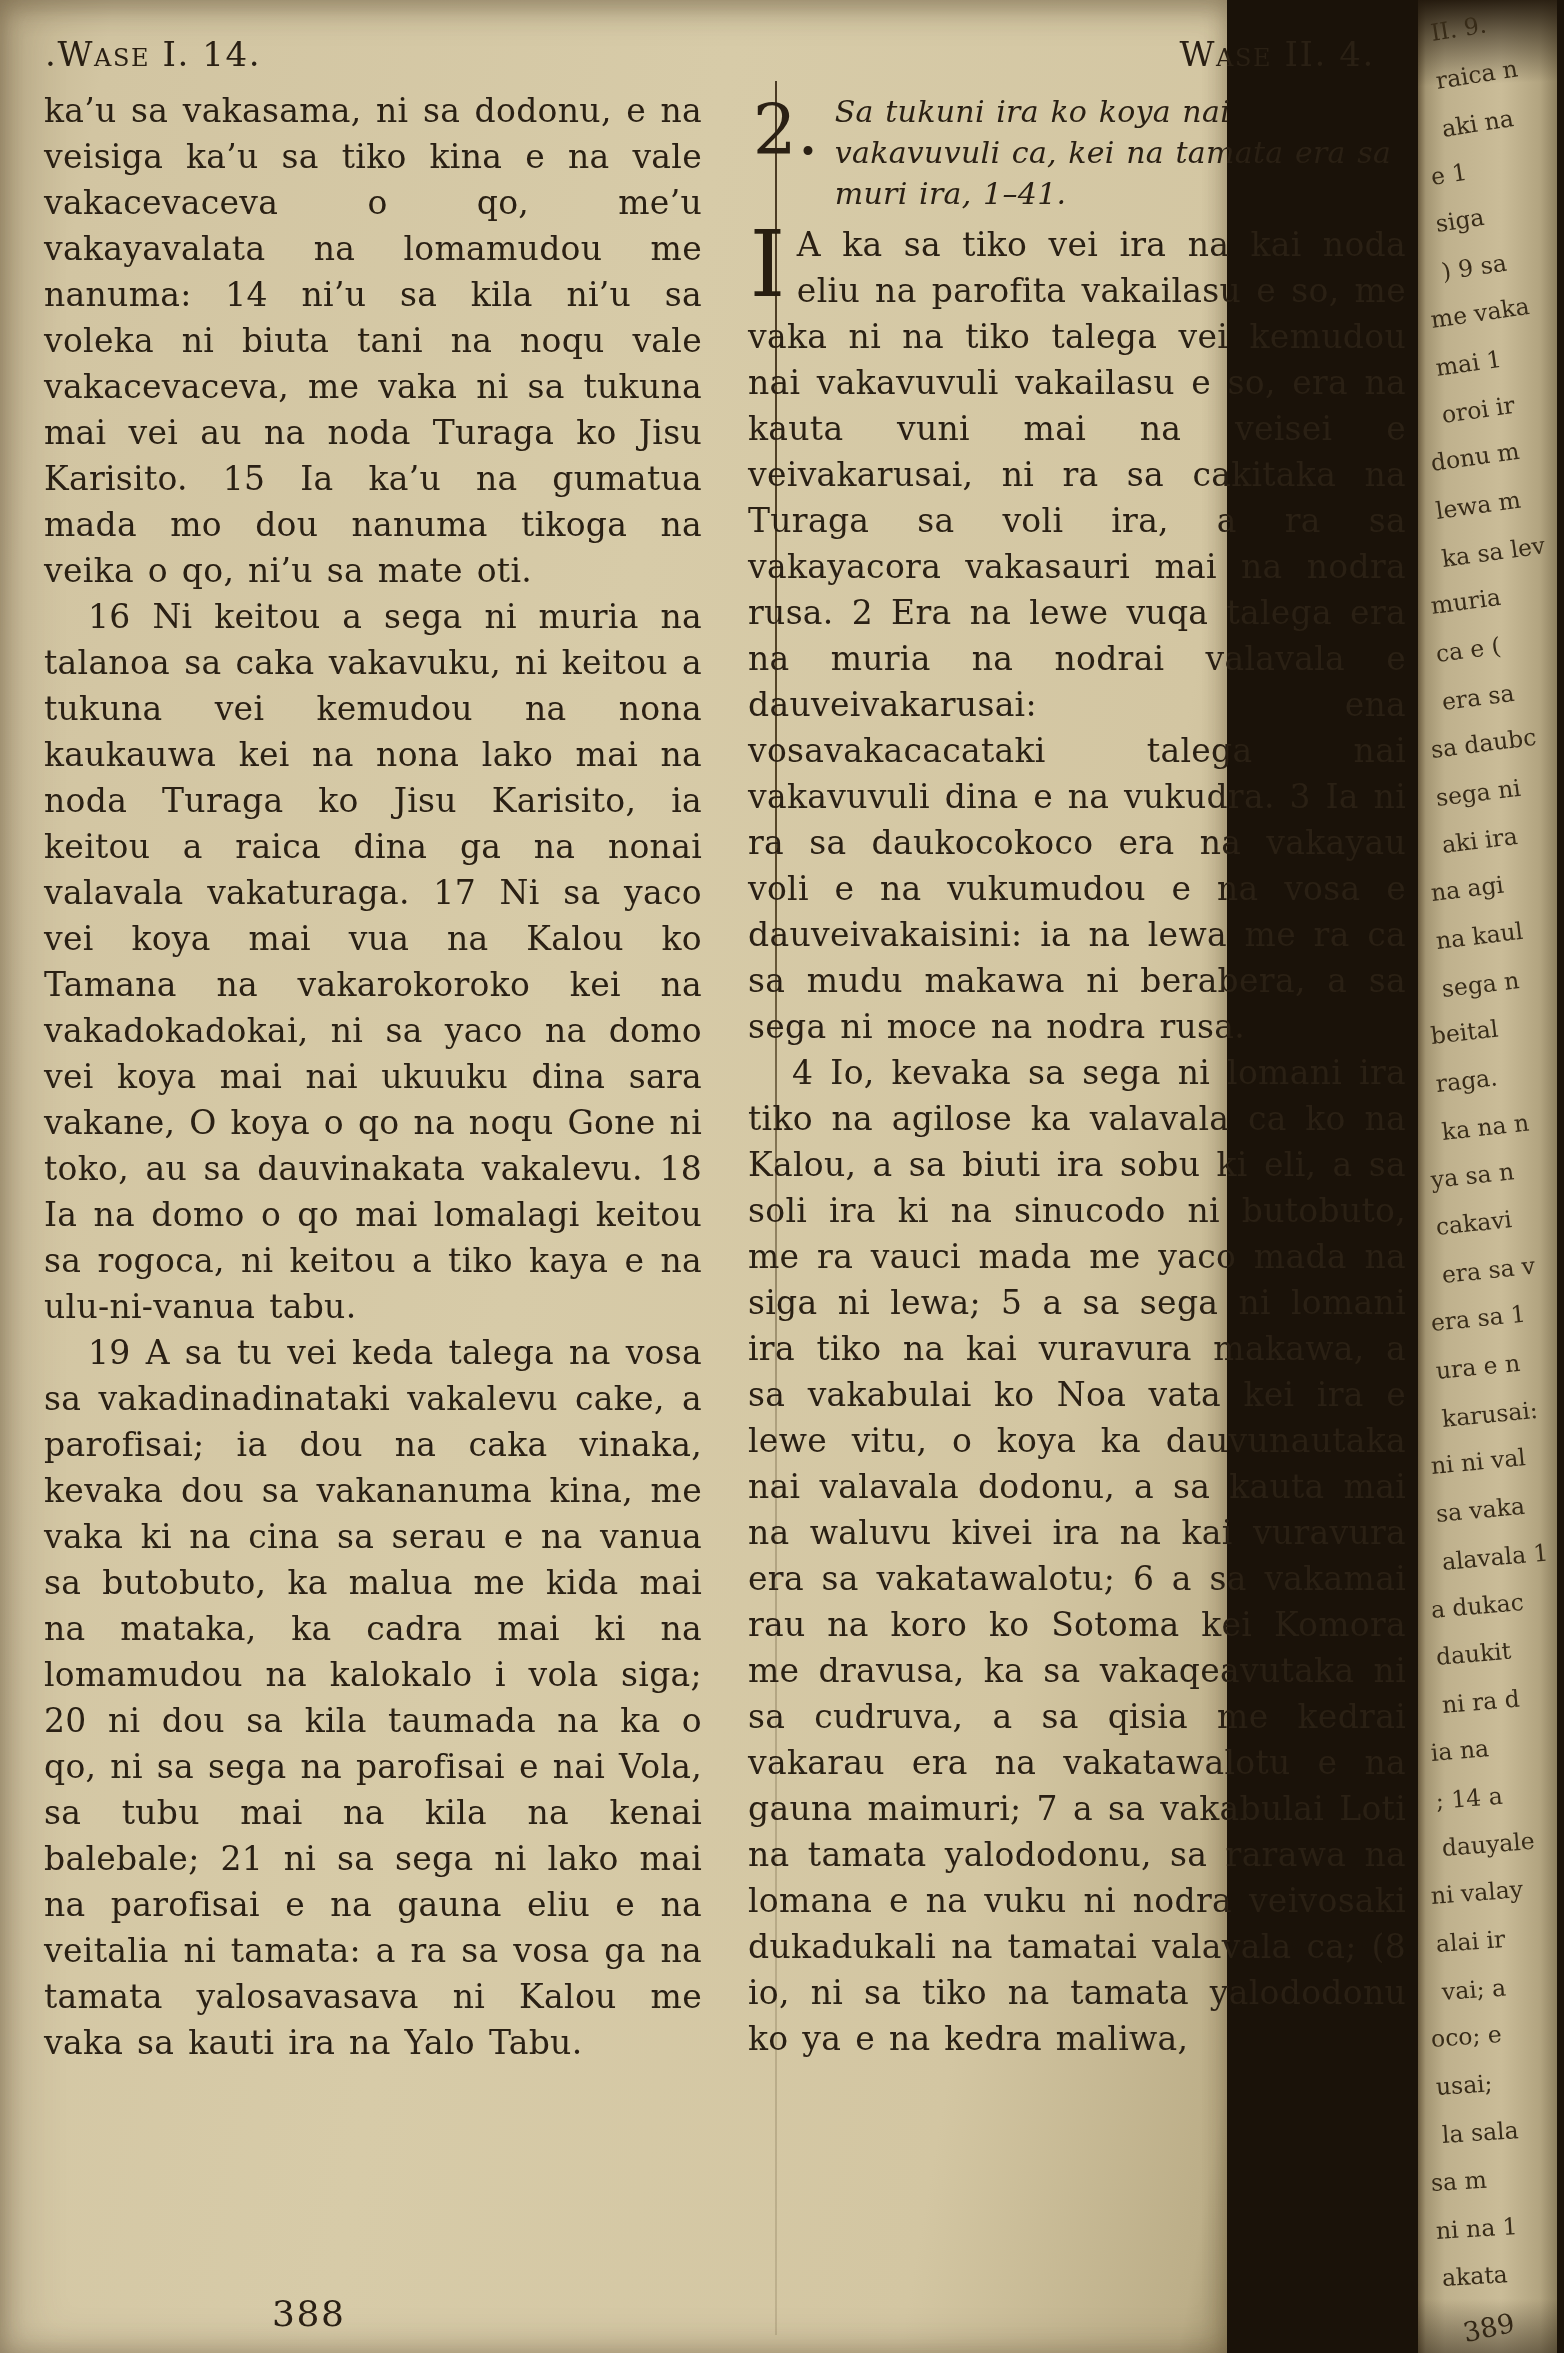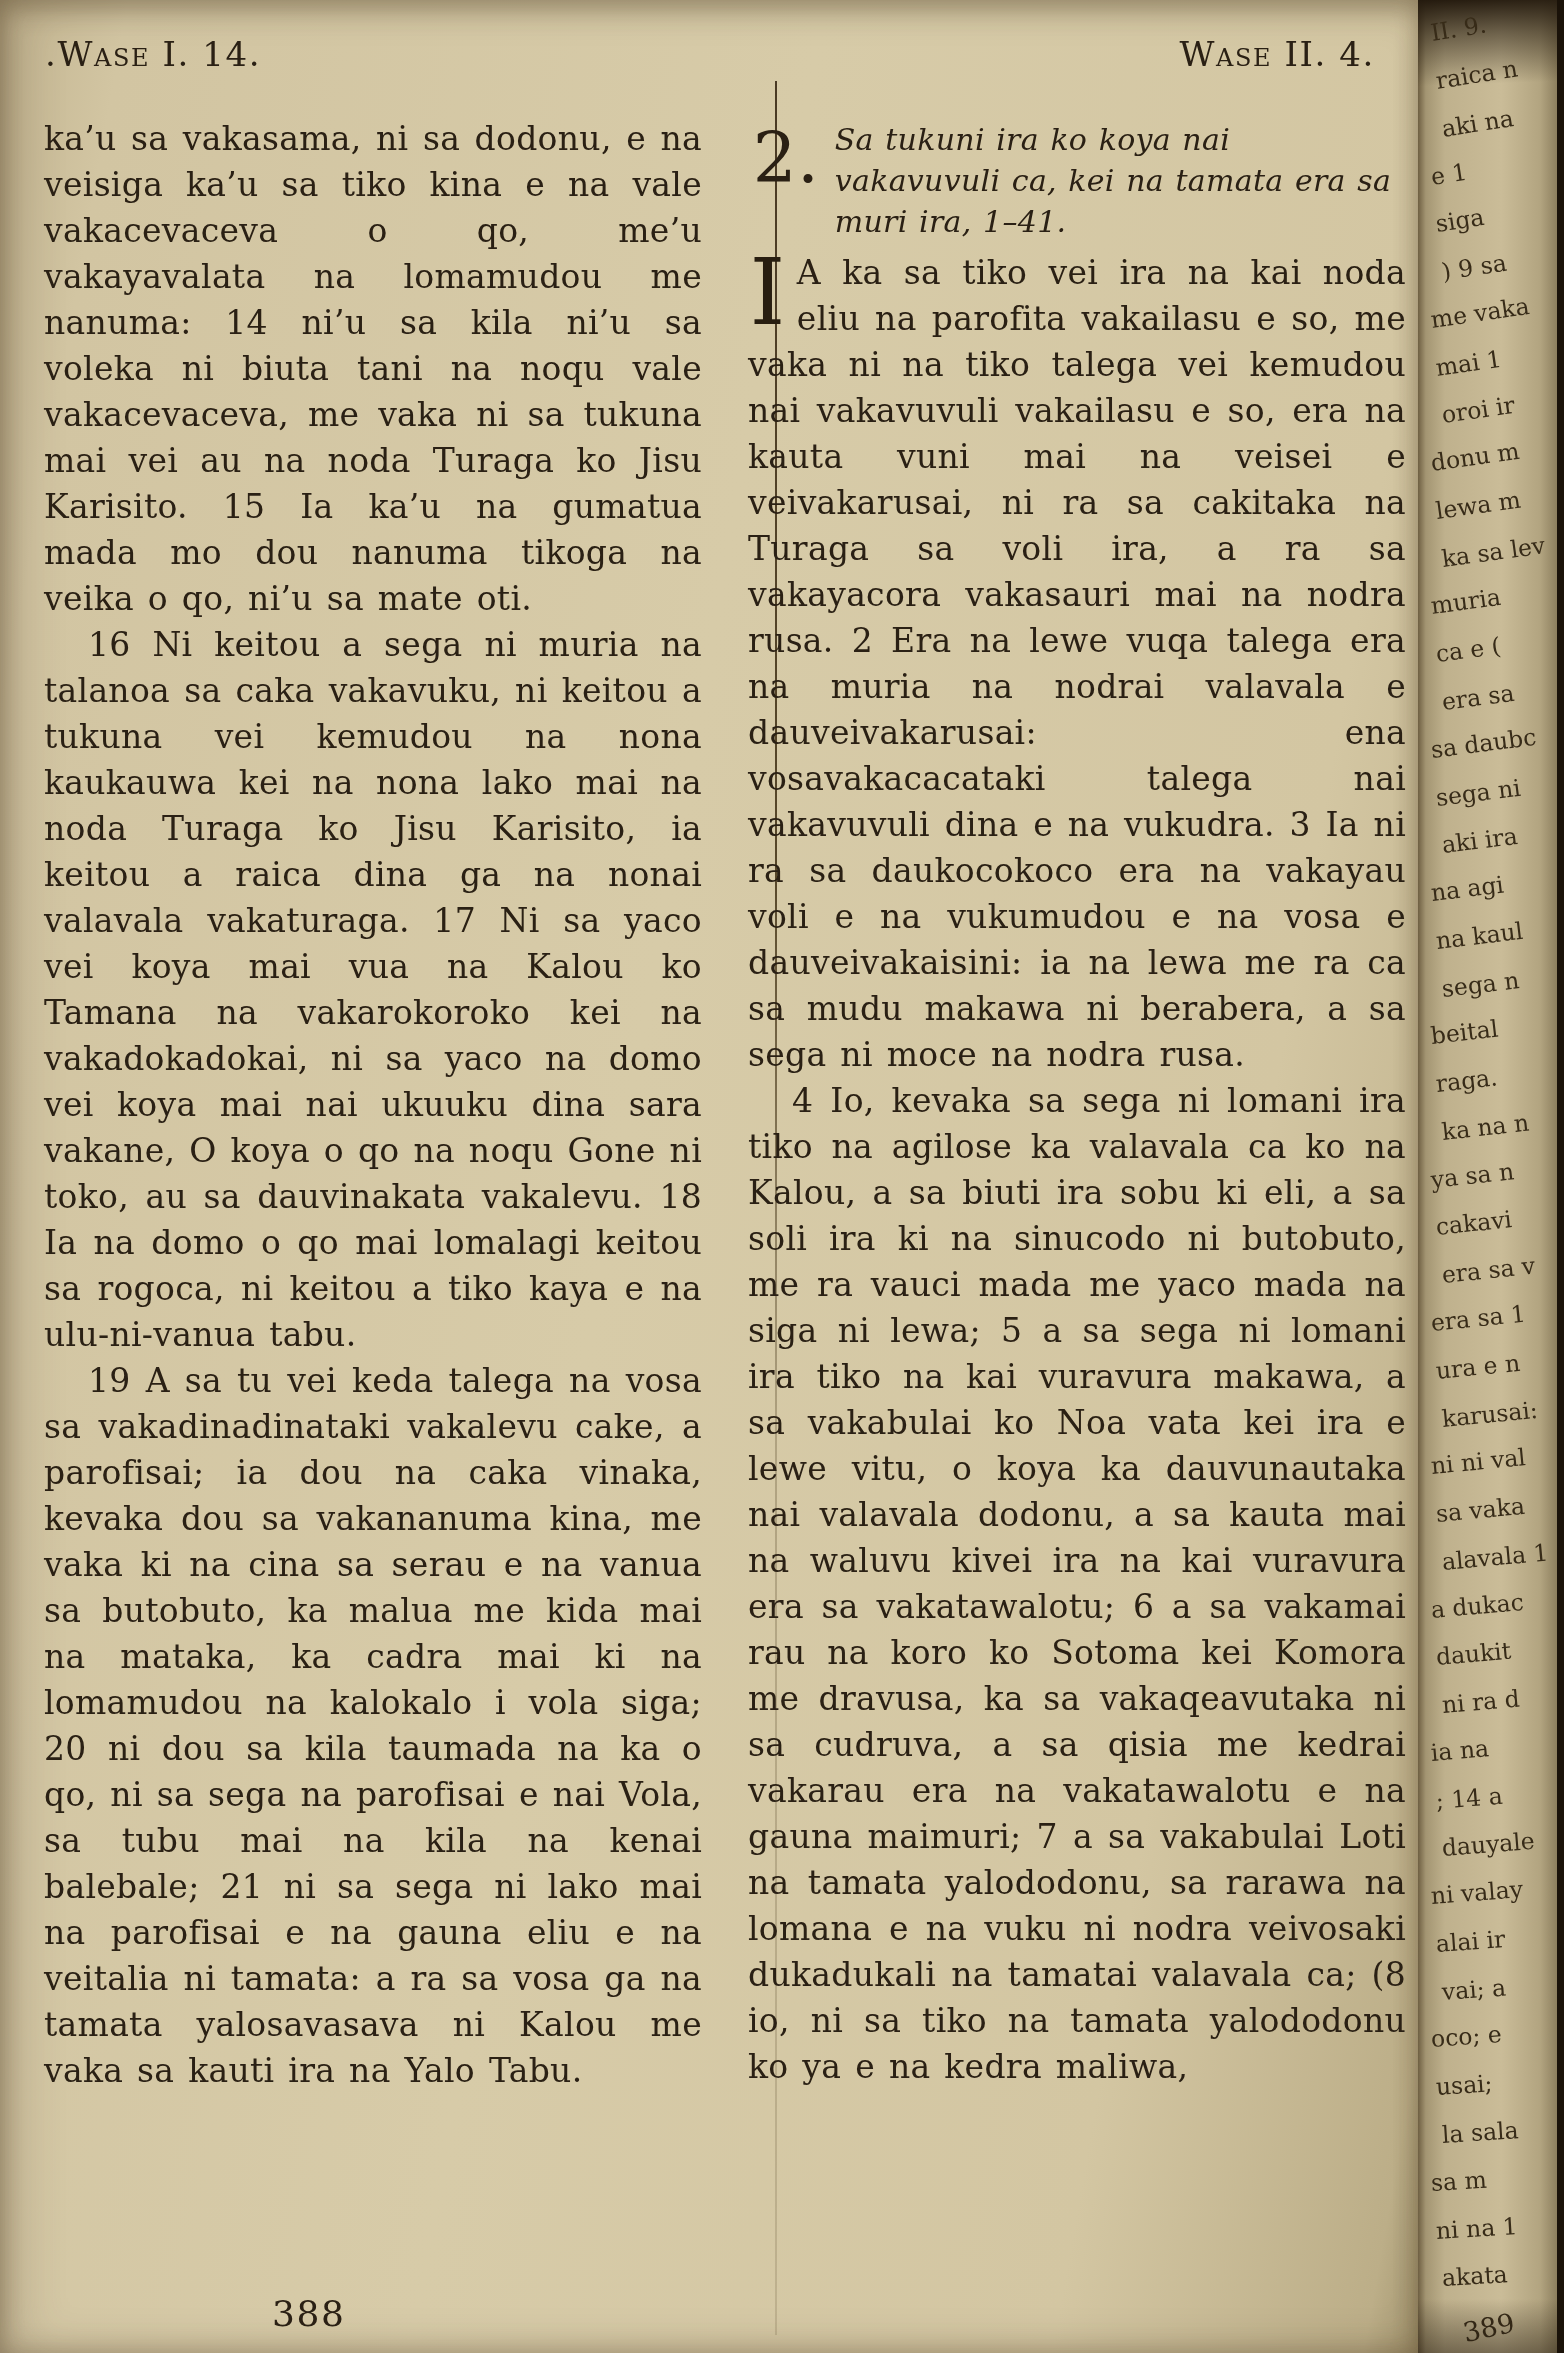--- a/index.html
+++ b/index.html
@@ -5,41 +5,41 @@
   html,body{margin:0;padding:0;}
   body{
     width:1565px;height:2354px;position:relative;overflow:hidden;
     background:#1a1209;
     font-family:"DejaVu Serif","Liberation Serif",serif;
   }
   .scan{position:absolute;inset:0;}
 
   
   .main-page{
-    position:absolute;left:0;top:0;width:1418px;height:2354px;
+    position:absolute;left:0;top:0;width:1227px;height:2354px;
     background:linear-gradient(100deg,#c3b591 0%,#d2c5a2 7%,#d7cba8 45%,#d3c6a2 80%,#bcae88 97%,#a3956f 100%);
     box-shadow:inset 0 11px 23.5px rgba(70,52,28,.30), inset 20.3px 0 47px rgba(70,52,28,.20), inset 0 -7.8px 23.5px rgba(70,52,28,.18);
     color:#2a2014;
   }
 
   .header{
     position:absolute;top:34px;left:45px;width:1330px;
     display:flex;justify-content:space-between;align-items:baseline;
   }
   .header-side{font-variant:small-caps;font-size:34px;letter-spacing:1.6px;white-space:nowrap;}
   .header-center{font-size:37px;letter-spacing:3.9px;white-space:nowrap;}
 
   .col-rule{
     position:absolute;top:81px;left:775px;width:2.3px;height:2254px;
     background:linear-gradient(#4a3a24 0%,#574729 35%,rgba(87,71,41,.30) 60%,rgba(87,71,41,.18) 100%);
   }
 
   .columns{
     position:absolute;top:88px;left:44px;width:1362px;
-    display:flex;gap:46px;margin-top:28px;
+    display:flex;gap:46px;
   }
   .col{
     width:673px;
     font-size:33px;line-height:46px;
     text-align:justify;
     word-spacing:3.1px;letter-spacing:0.3px;
     color:#2a2014;
   }
   .col p{margin:0;}
   p.indent{text-indent:44px;}

